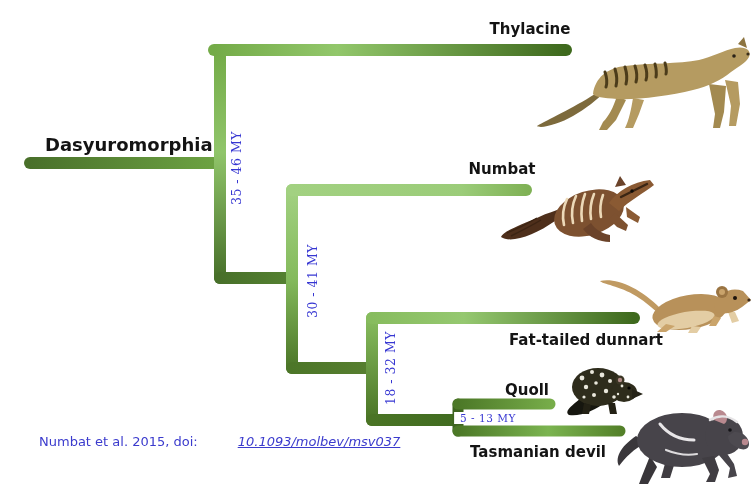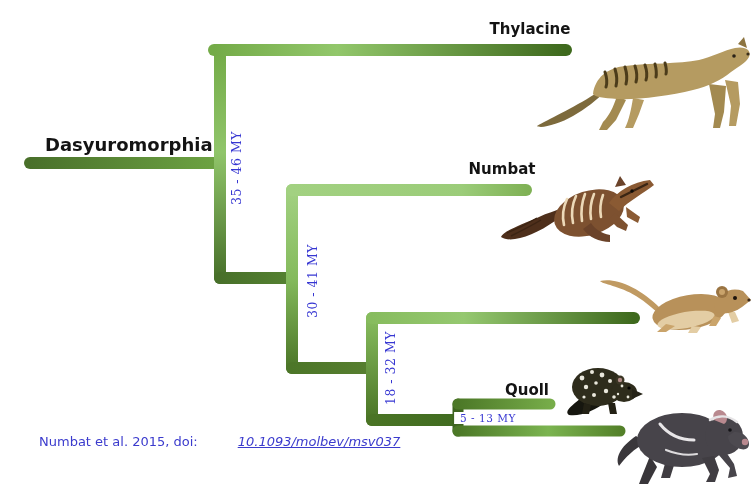--- a/index.html
+++ b/index.html
@@ -210,21 +210,23 @@
     <path d="M54 26 C62 36 74 42 88 42" stroke="#e8e6e8" stroke-width="3" fill="none" stroke-linecap="round"></path>
     <path d="M60 52 C70 56 80 58 91 56" stroke="#dddbdd" stroke-width="2.2" fill="none" stroke-linecap="round"></path>
     <circle cx="139" cy="44" r="3.2" fill="#b9898f"></circle>
     <circle cx="124" cy="32" r="1.8" fill="#131216"></circle>
   </svg>
 
   <div class="title">Dasyuromorphia</div>
 
   <div class="species-label" style="left:530px;top:29px">Thylacine</div>
   <div class="species-label" style="left:502px;top:169px">Numbat</div>
+  <div class="species-label" style="left:586px;top:340px">Fat-tailed dunnart</div>
   <div class="species-label" style="left:527px;top:390px">Quoll</div>
+  <div class="species-label" style="left:538px;top:452px">Tasmanian devil</div>
 
   <div class="my-label" style="left:236px;top:168px">35 - 46 MY</div>
   <div class="my-label" style="left:312px;top:281px">30 - 41 MY</div>
   <div class="my-label" style="left:390px;top:368px">18 - 32 MY</div>
   <div class="my-label horizontal" style="left:488px;top:418px">5 - 13 MY</div>
 
   <div class="footer">
     <div><span>Numbat et al. 2015, doi:</span><a href="#">10.1093/molbev/msv037</a></div>
   </div>
 

